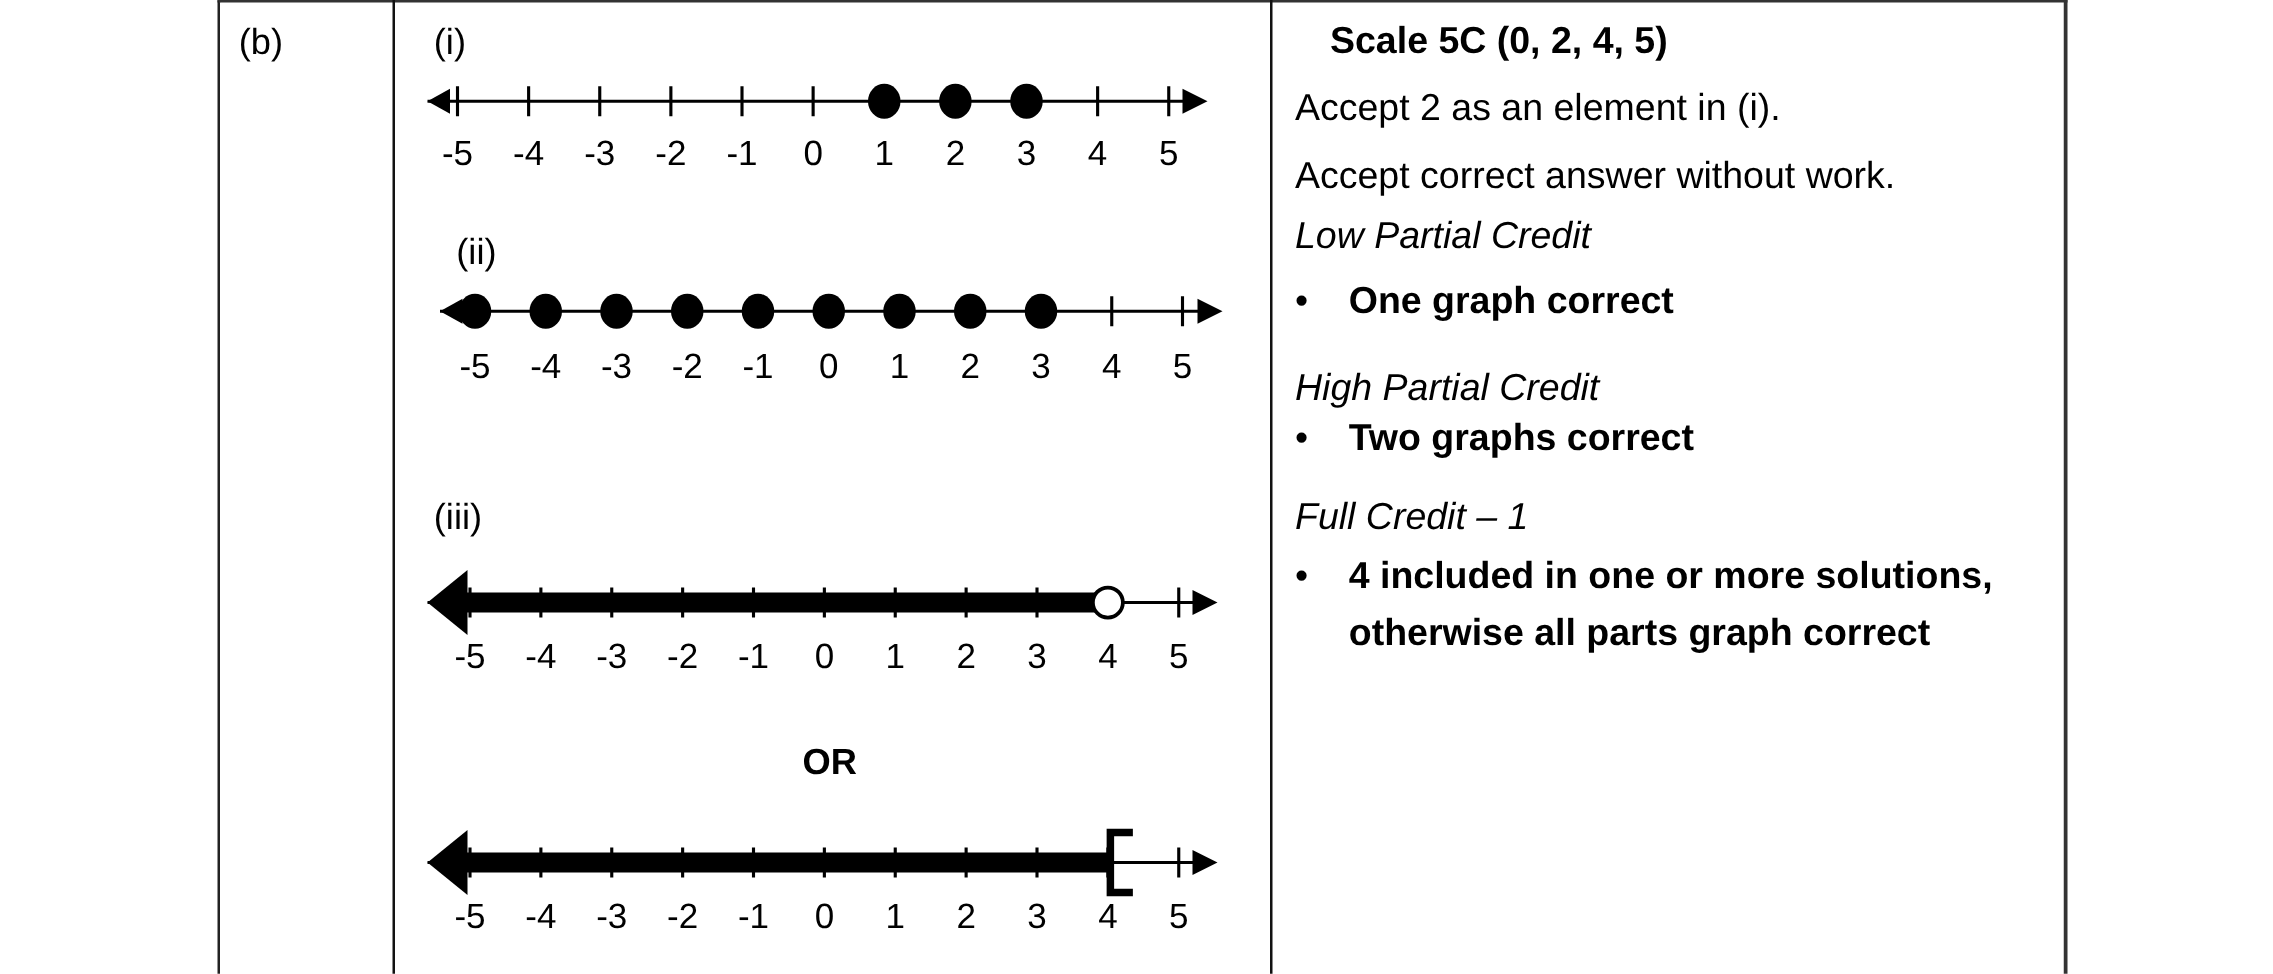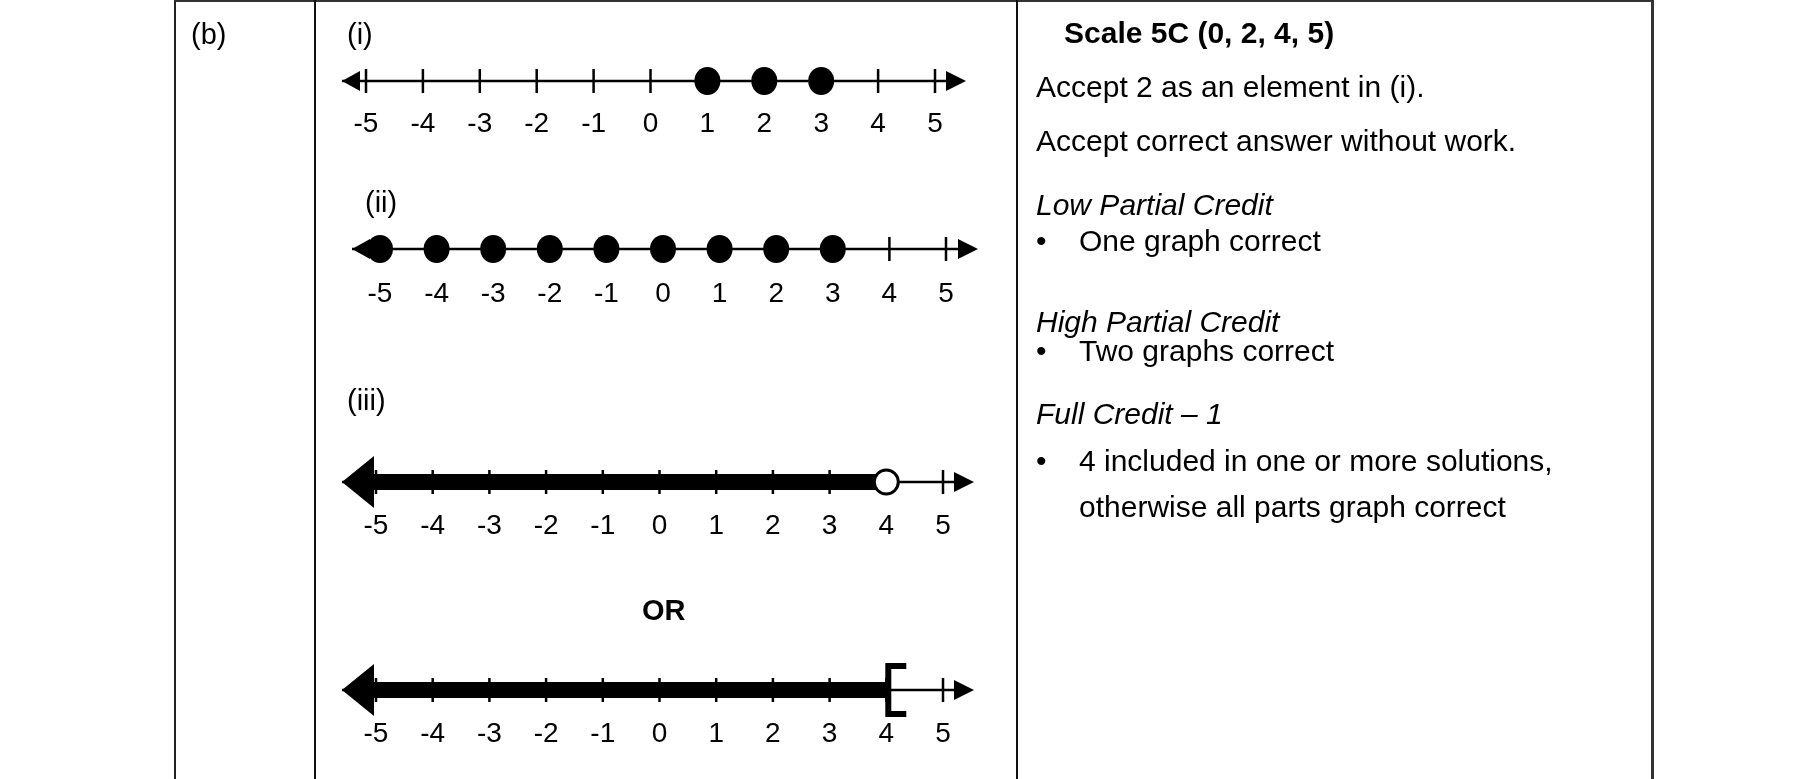--- a/index.html
+++ b/index.html
@@ -7,35 +7,35 @@
          font-family: "Liberation Sans", "DejaVu Sans", sans-serif; color:#000; }
   .frame { position:absolute; left:174px; top:0; width:1480px; height:800px;
            border-left:2px solid #222; border-right:3px solid #333; border-top:2px solid #333; box-sizing:border-box; }
   .vline { position:absolute; top:0; height:800px; width:2px; background:#111; }
   .lbl { position:absolute; font-size:29px; line-height:1; }
   .rubric { position:absolute; left:1036px; top:14px; width:600px; font-size:30px; }
   .rubric .row { position:absolute; left:0; white-space:nowrap; line-height:1; }
   .rubric .bold { font-weight:bold;margin-left:28px; }
   .rubric .ital { font-style:italic; }
   .bullet { position:absolute; left:0; }
-  .btext { position:absolute; left:43px; }
+  .btext { position:absolute; left:43px;font-weight:bold; }
   svg text { font-family: "Liberation Sans", "DejaVu Sans", sans-serif; font-size:28px; }
 </style>
 </head>
 <body>
 
 <div class="frame"></div>
 <div class="vline" style="left:314px"></div>
 <div class="vline" style="left:1016px"></div>
 
 <div class="lbl" style="left:191px; top:20px">(b)</div>
 
 <div class="lbl" style="left:347px; top:20px">(i)</div>
 <div class="lbl" style="left:365px; top:188px">(ii)</div>
-<div class="lbl" style="left:347px; top:386px">(iii)</div>
+<div class="lbl" style="left:347px; top:400px">(iii)</div>
 <div class="lbl" style="left:642px; top:596px; font-weight:bold">OR</div>
 
 <svg id="nl-svg" style="position:absolute;left:0;top:0" width="1818" height="779">
     <line x1="342" y1="81" x2="952" y2="81" stroke="#000" stroke-width="2.5"></line>
     <polygon points="946,71 966,81 946,91" fill="#000"></polygon>
     <polygon points="360,71 342,81 360,91" fill="#000"></polygon>
     <line x1="366" y1="69" x2="366" y2="93" stroke="#000" stroke-width="2.5"></line>
     <text x="366" y="132" text-anchor="middle" fill="#000">-5</text>
     <line x1="422.9" y1="69" x2="422.9" y2="93" stroke="#000" stroke-width="2.5"></line>
     <text x="422.9" y="132" text-anchor="middle" fill="#000">-4</text>
@@ -147,26 +147,26 @@
     <text x="886.3" y="742" text-anchor="middle" fill="#000">4</text>
     <line x1="943" y1="678" x2="943" y2="702" stroke="#000" stroke-width="2.5"></line>
     <text x="943" y="742" text-anchor="middle" fill="#000">5</text>
     <path d="M 906.3 666 L 888.3 666 L 888.3 714 L 906.3 714" fill="none" stroke="#000" stroke-width="6"></path>
   </svg>
 
 <div class="rubric">
   <div class="row bold" style="top:4px">Scale 5C (0, 2, 4, 5)</div>
   <div class="row" style="top:58px">Accept 2 as an element in (i).</div>
   <div class="row" style="top:112px">Accept correct answer without work.</div>
-  <div class="row ital" style="top:176px">Low Partial Credit</div>
+  <div class="row ital" style="top:160px">Low Partial Credit</div>
   <div class="row" style="top:212px">
     <span class="bullet">•</span>
     <span class="btext">One graph correct</span>
   </div>
-  <div class="row ital" style="top:293px">High Partial Credit</div>
+  <div class="row ital" style="top:282px">High Partial Credit</div>
   <div class="row" style="top:322px">
     <span class="bullet">•</span>
     <span class="btext">Two graphs correct</span>
   </div>
   <div class="row ital" style="top:385px">Full Credit – 1</div>
   <div class="row" style="top:432px">
     <span class="bullet">•</span>
     <span class="btext">4 included in one or more solutions,</span>
   </div>
   <div class="row" style="top:478px">

